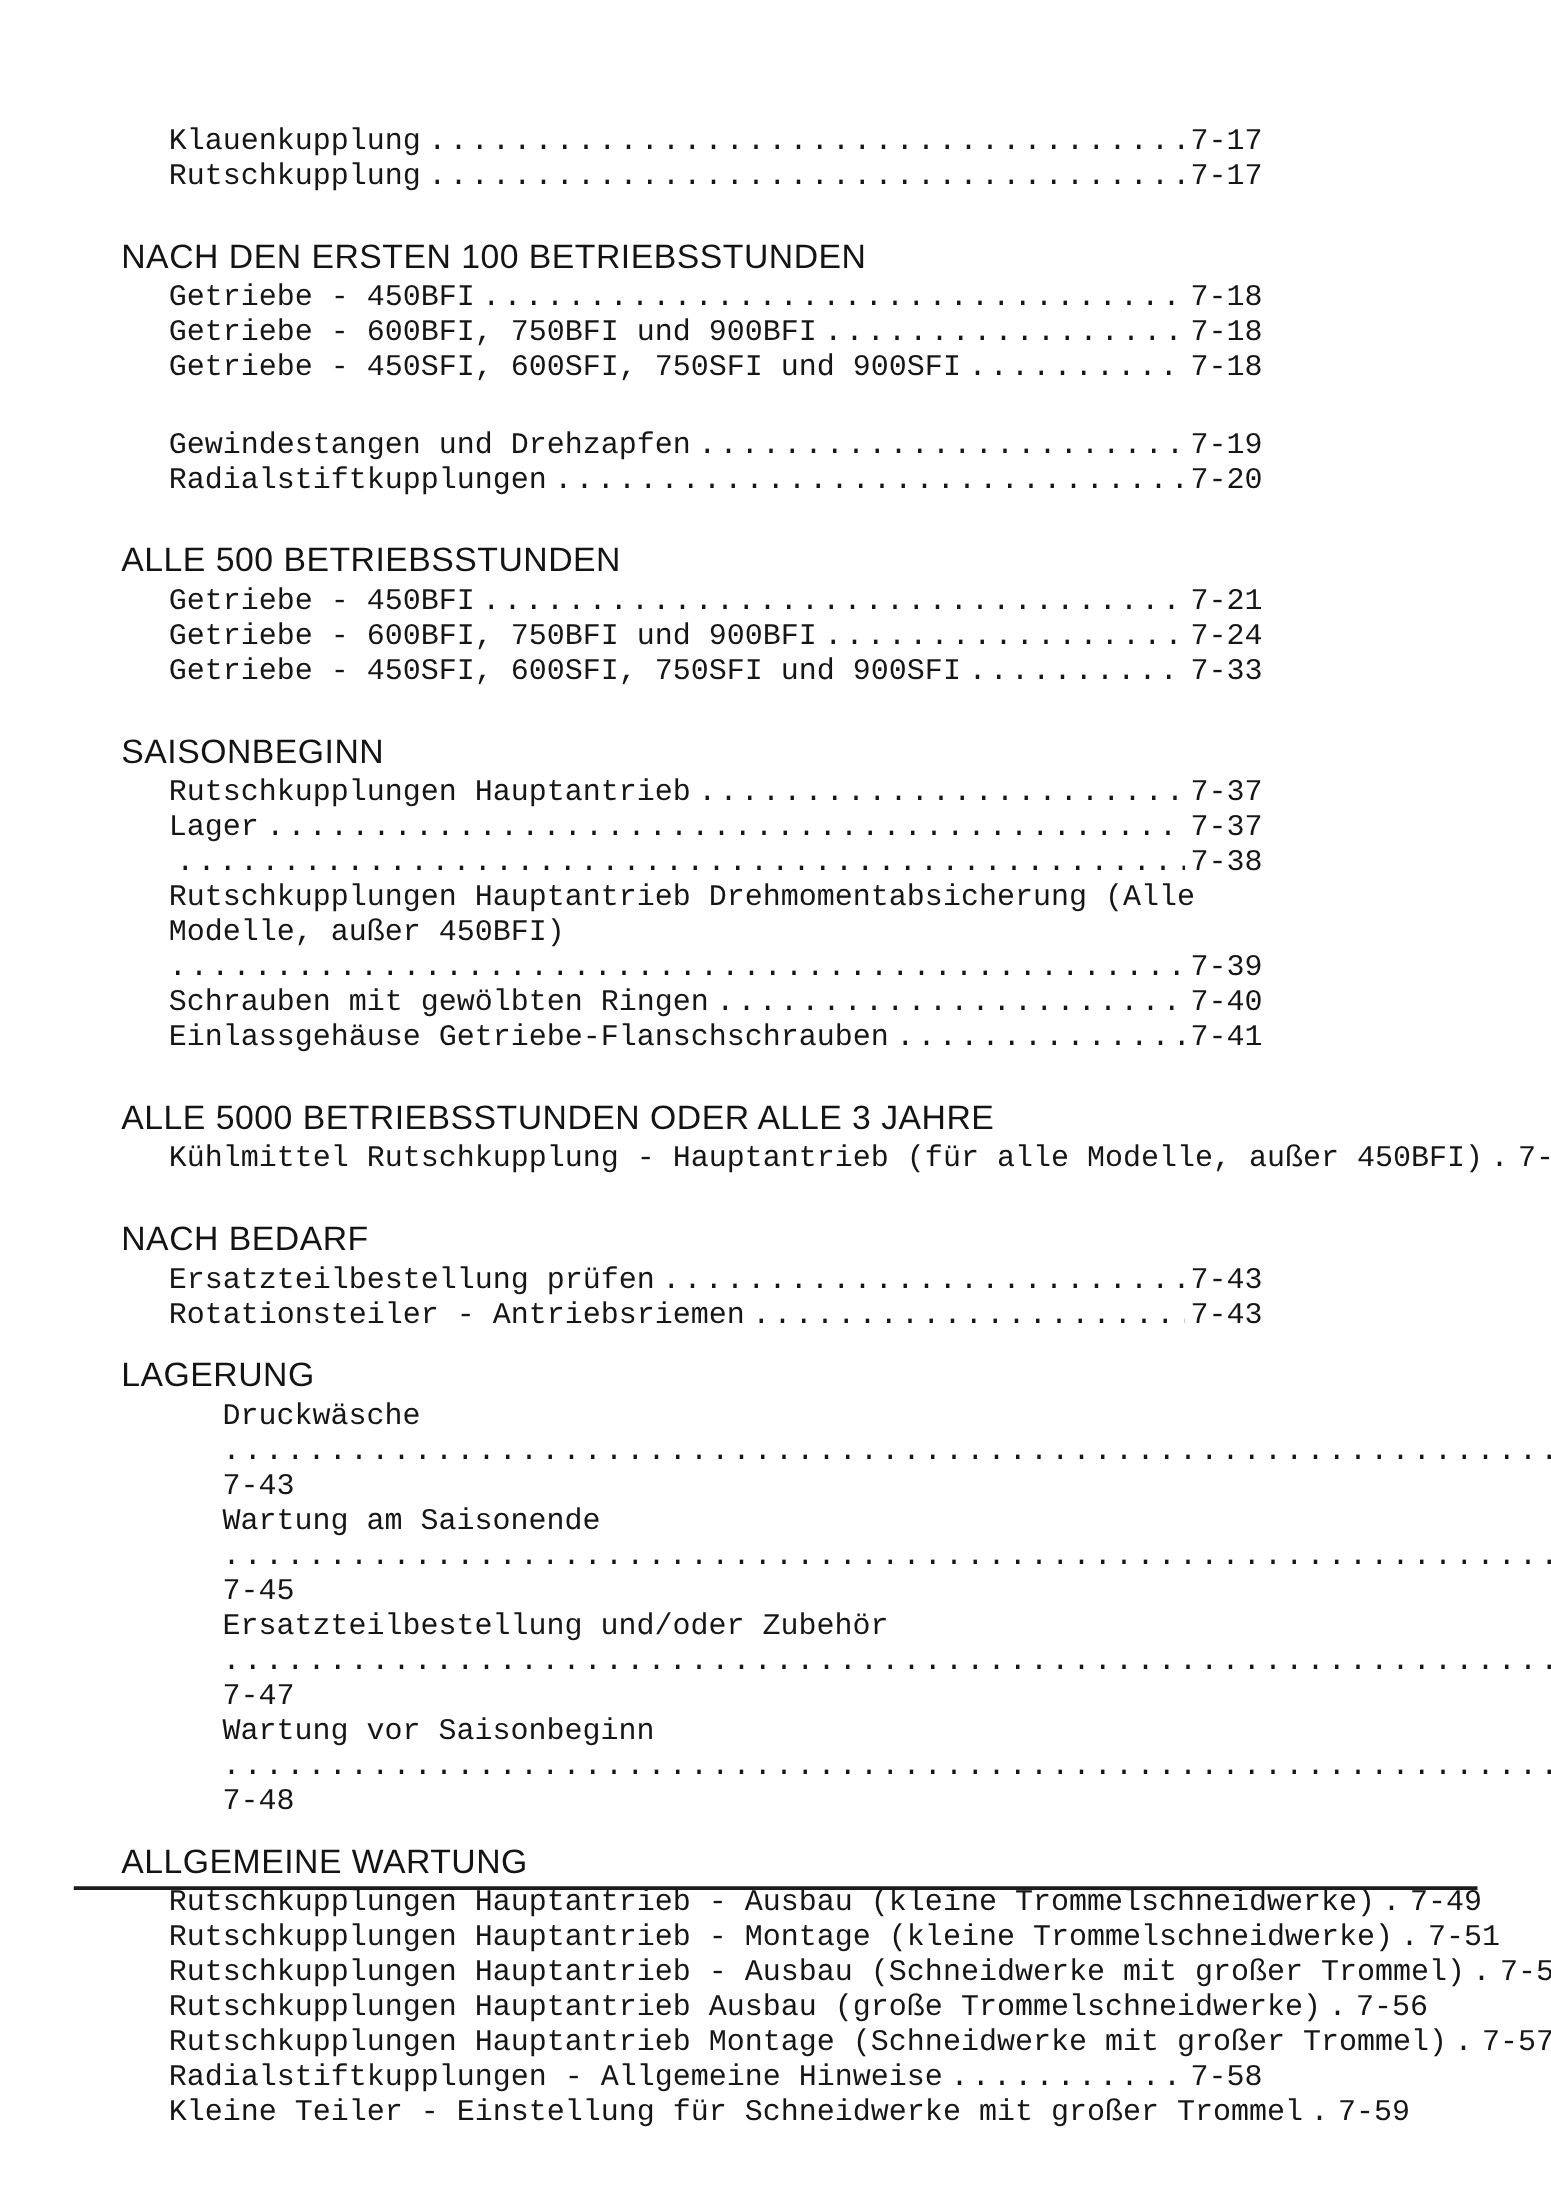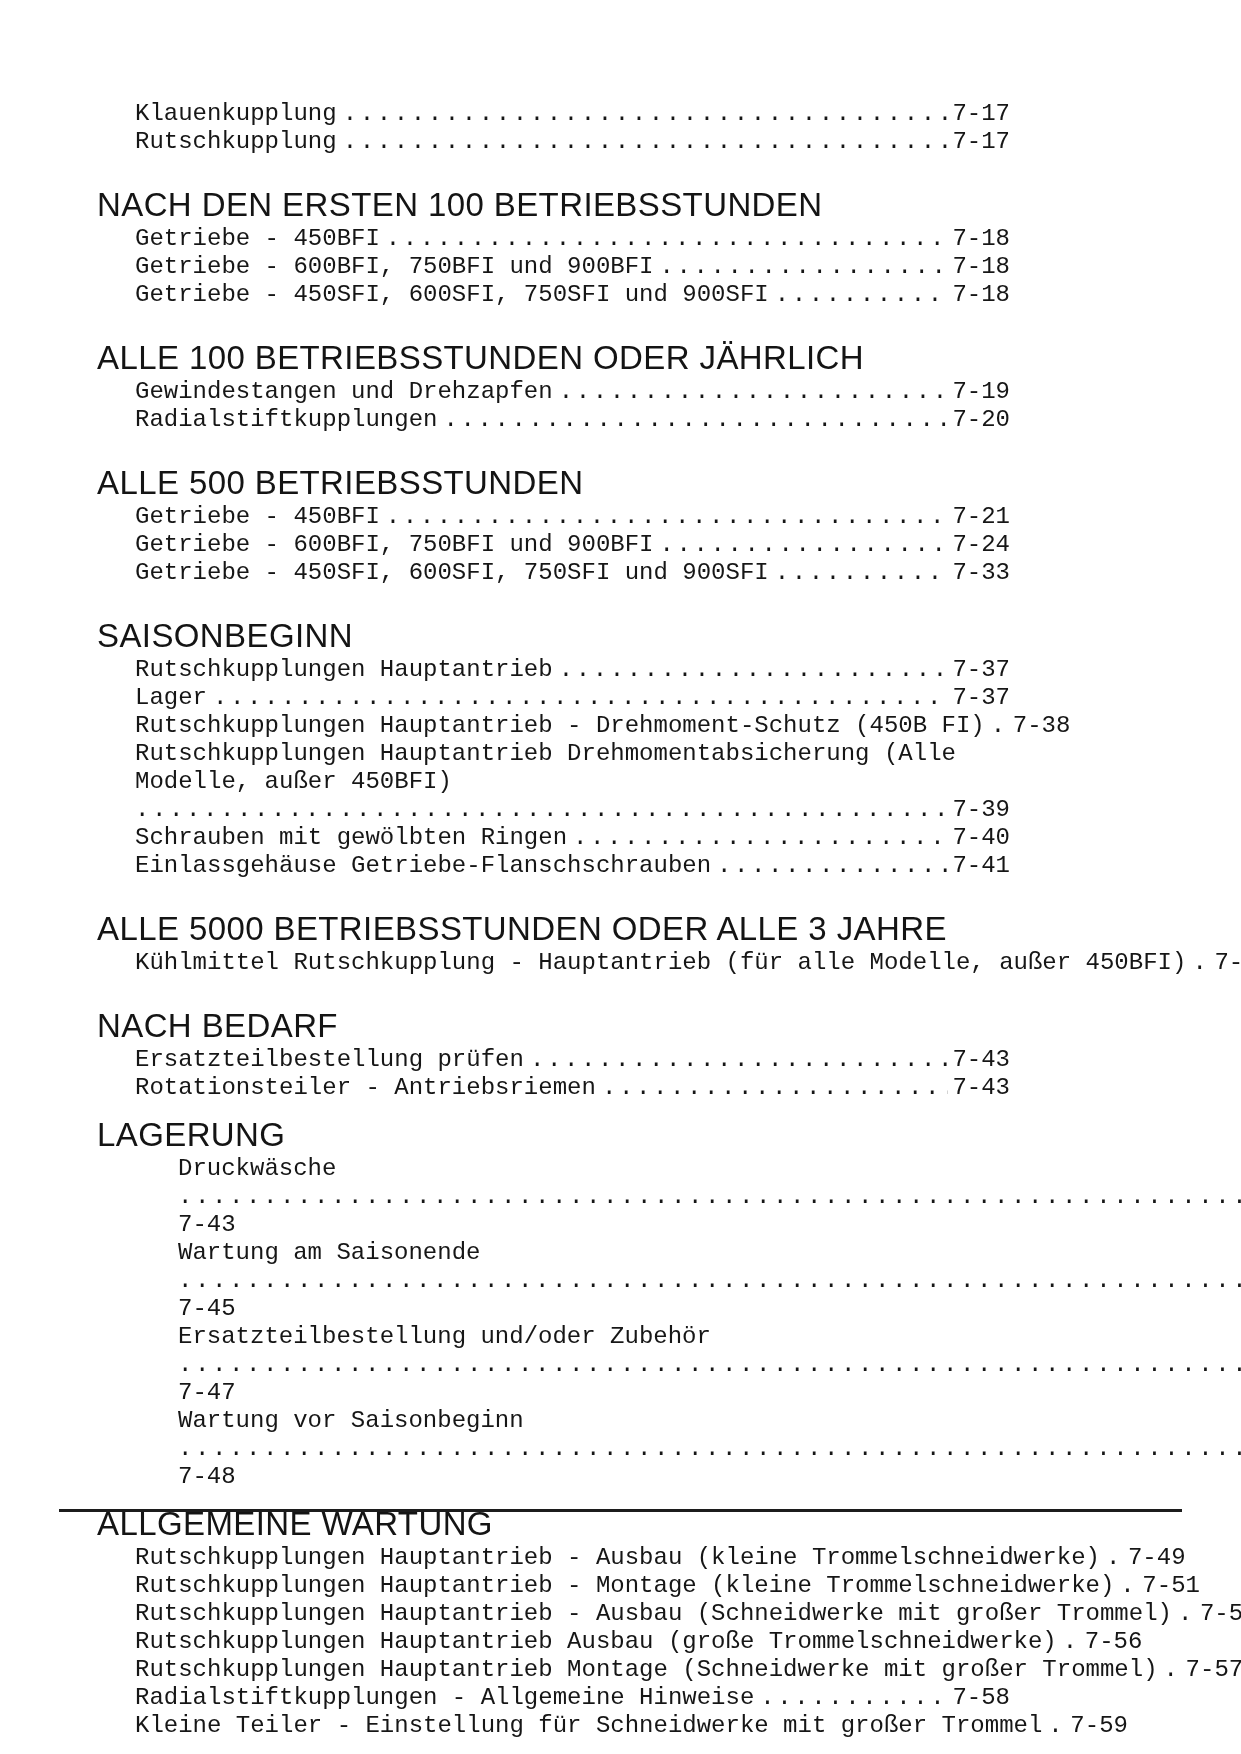--- a/index.html
+++ b/index.html
@@ -19,21 +19,21 @@
     position: absolute;
     inset: 0;
   }
   .content {
     padding: 100px 231px 0 97px; 
   }
   .toc-section { margin-top: 34px; }
   .toc-section.tight { margin-top: 18px; }
   .toc-section.no-heading { margin-top: 0; }
   .section-heading {
-    font-size: 33px;
+    font-size: 27px;
     line-height: 30px;
     font-weight: 400;
     letter-spacing: 0.4px;
     margin-bottom: 5px;
     color: #141414;
   }
   .toc-entry {
     font-size: 24px;
     line-height: 28px;
     display: flex;
@@ -104,21 +104,20 @@
           <span class="leader"></span>
           <span class="page-num">7-18</span>
         </div>
         <div class="toc-entry">
           <span class="entry-title">Getriebe - 450SFI, 600SFI, 750SFI und 900SFI</span>
           <span class="leader"></span>
           <span class="page-num">7-18</span>
         </div>
       </section>
       <section class="toc-section">
-        <div class="section-heading">ALLE 100 BETRIEBSSTUNDEN ODER JÄHRLICH</div>
         <div class="toc-entry">
           <span class="entry-title">Gewindestangen und Drehzapfen</span>
           <span class="leader"></span>
           <span class="page-num">7-19</span>
         </div>
         <div class="toc-entry">
           <span class="entry-title">Radialstiftkupplungen</span>
           <span class="leader"></span>
           <span class="page-num">7-20</span>
         </div>
@@ -147,21 +146,20 @@
           <span class="entry-title">Rutschkupplungen Hauptantrieb</span>
           <span class="leader"></span>
           <span class="page-num">7-37</span>
         </div>
         <div class="toc-entry">
           <span class="entry-title">Lager</span>
           <span class="leader"></span>
           <span class="page-num">7-37</span>
         </div>
         <div class="toc-entry">
-          <span class="entry-title">Rutschkupplungen Hauptantrieb - Drehmoment-Schutz (450B FI)</span>
           <span class="leader"></span>
           <span class="page-num">7-38</span>
         </div>
         <div class="toc-entry wrap">
           <div><span class="entry-title">Rutschkupplungen Hauptantrieb Drehmomentabsicherung (Alle Modelle, außer 450BFI)</span></div>
           <div class="entry-line2">
             <span class="leader" style="margin-left: 0px;"></span>
             <span class="page-num">7-39</span>
           </div>
         </div>

